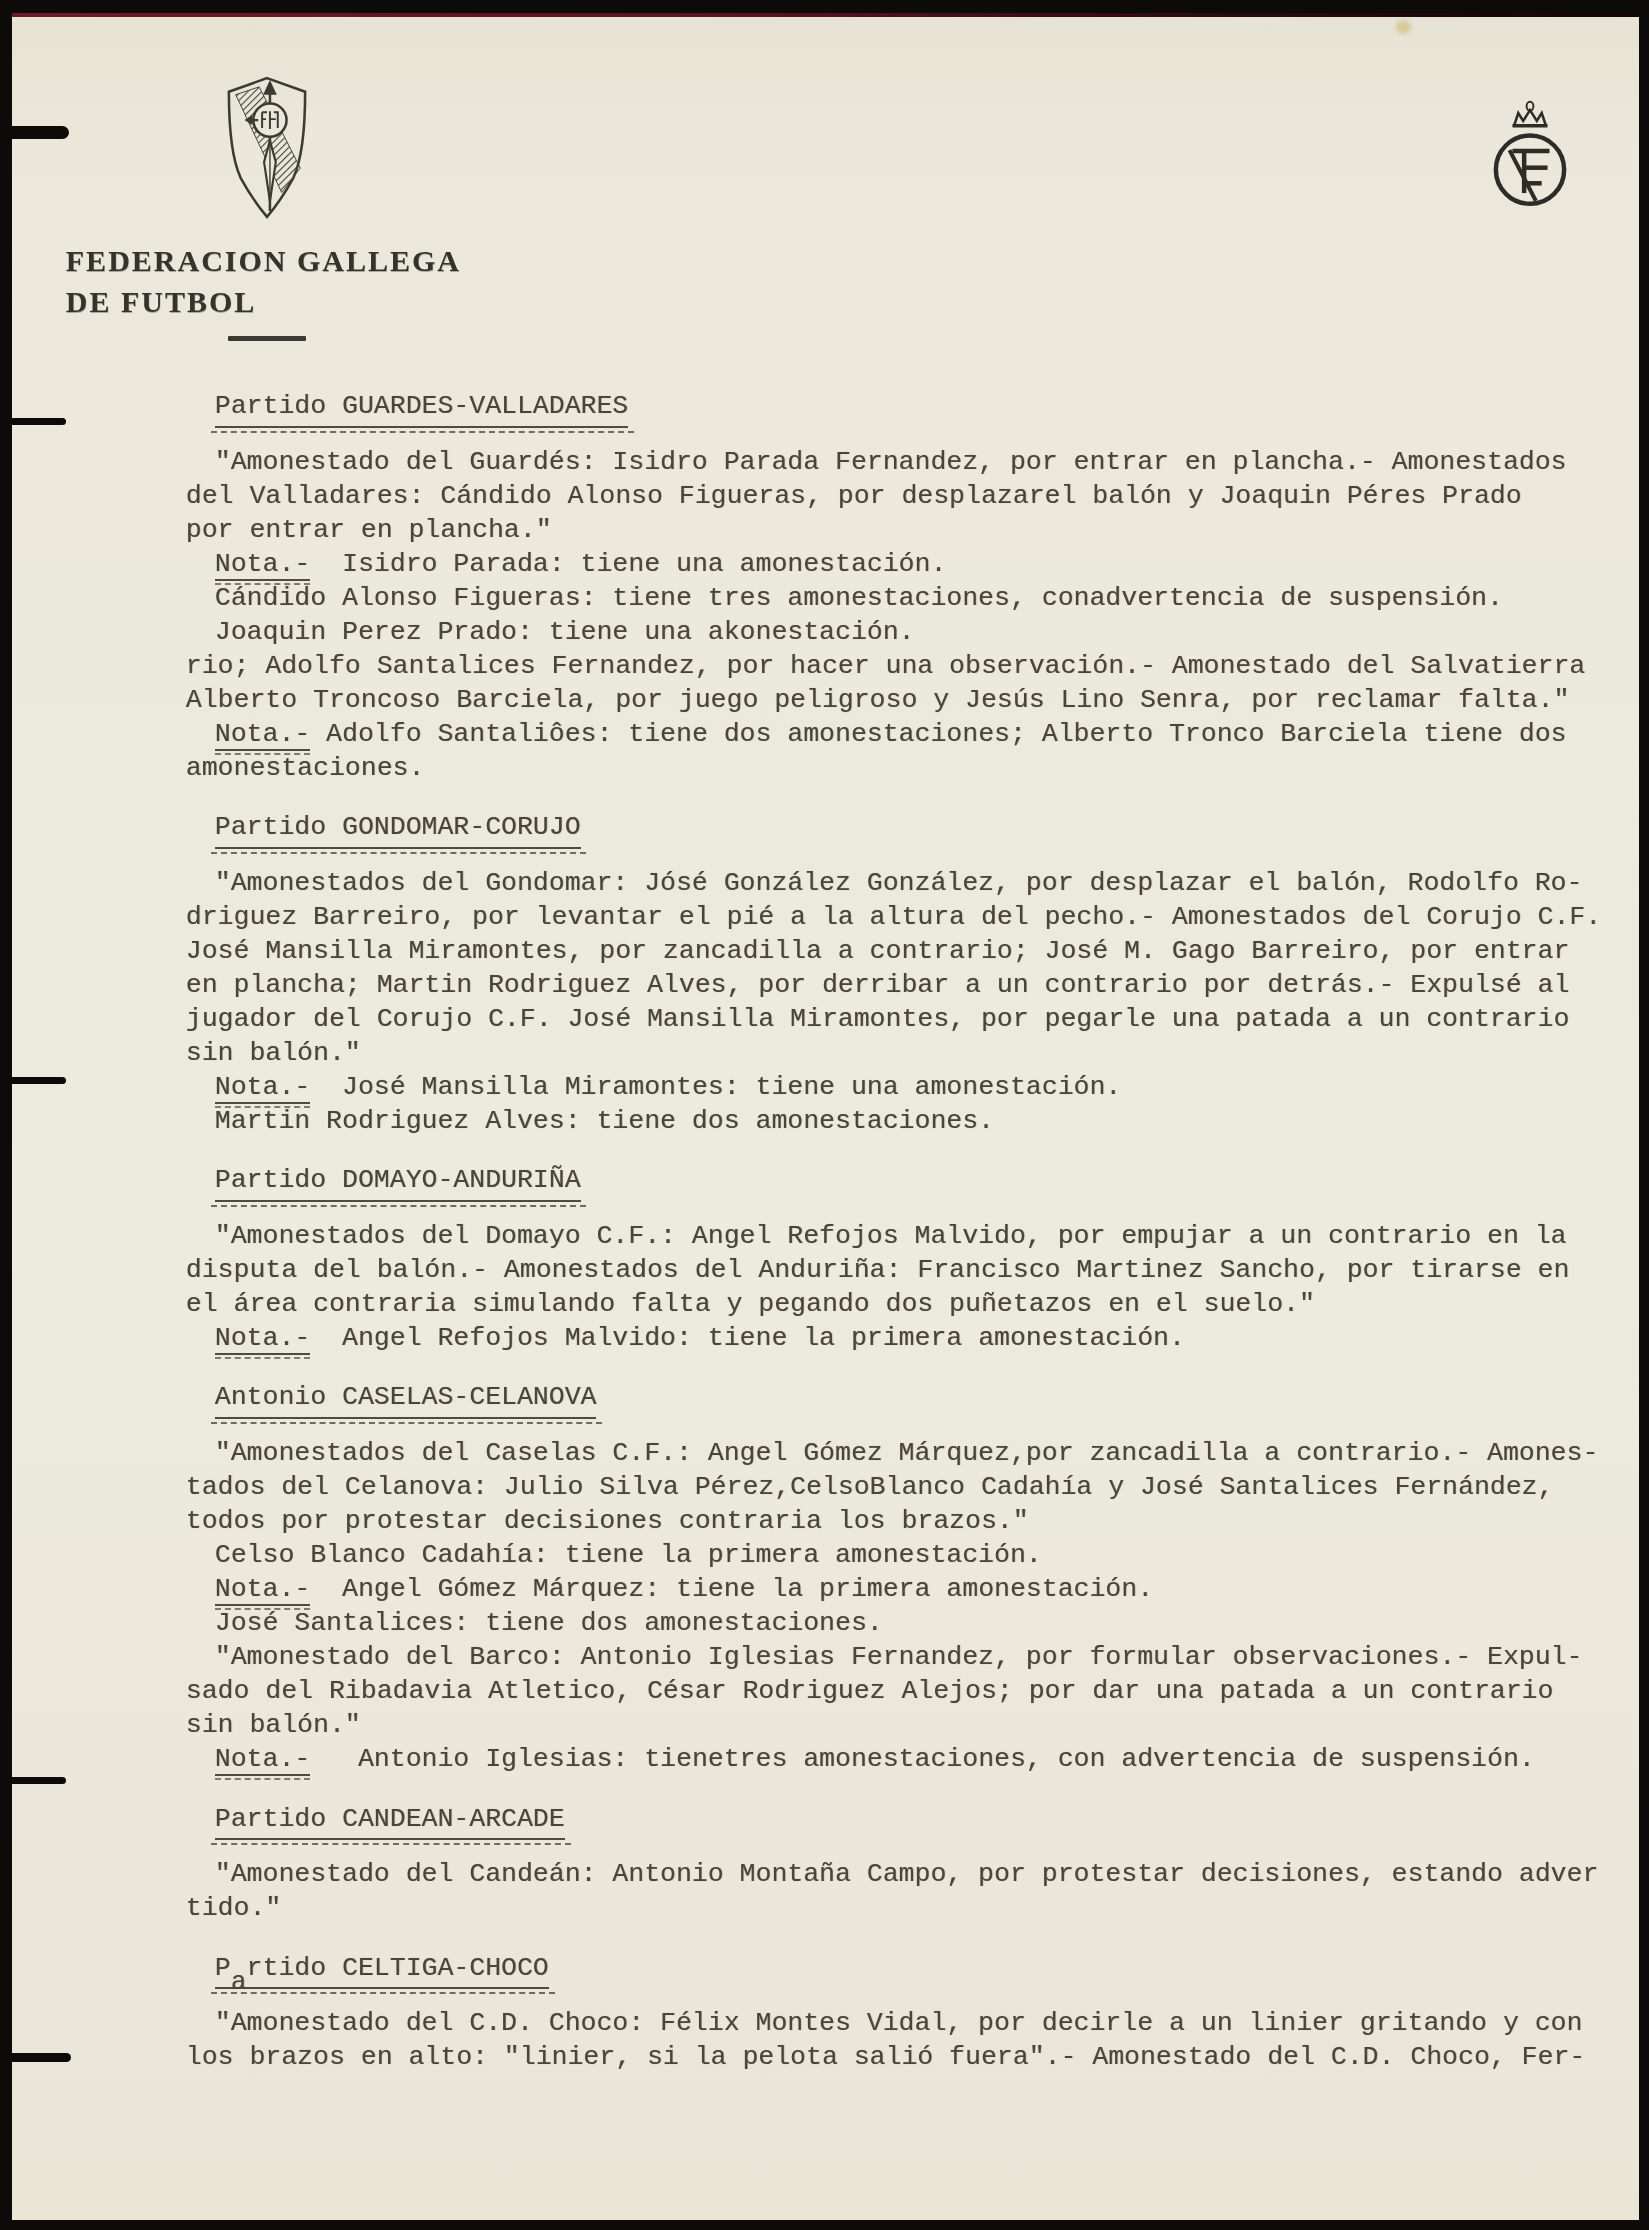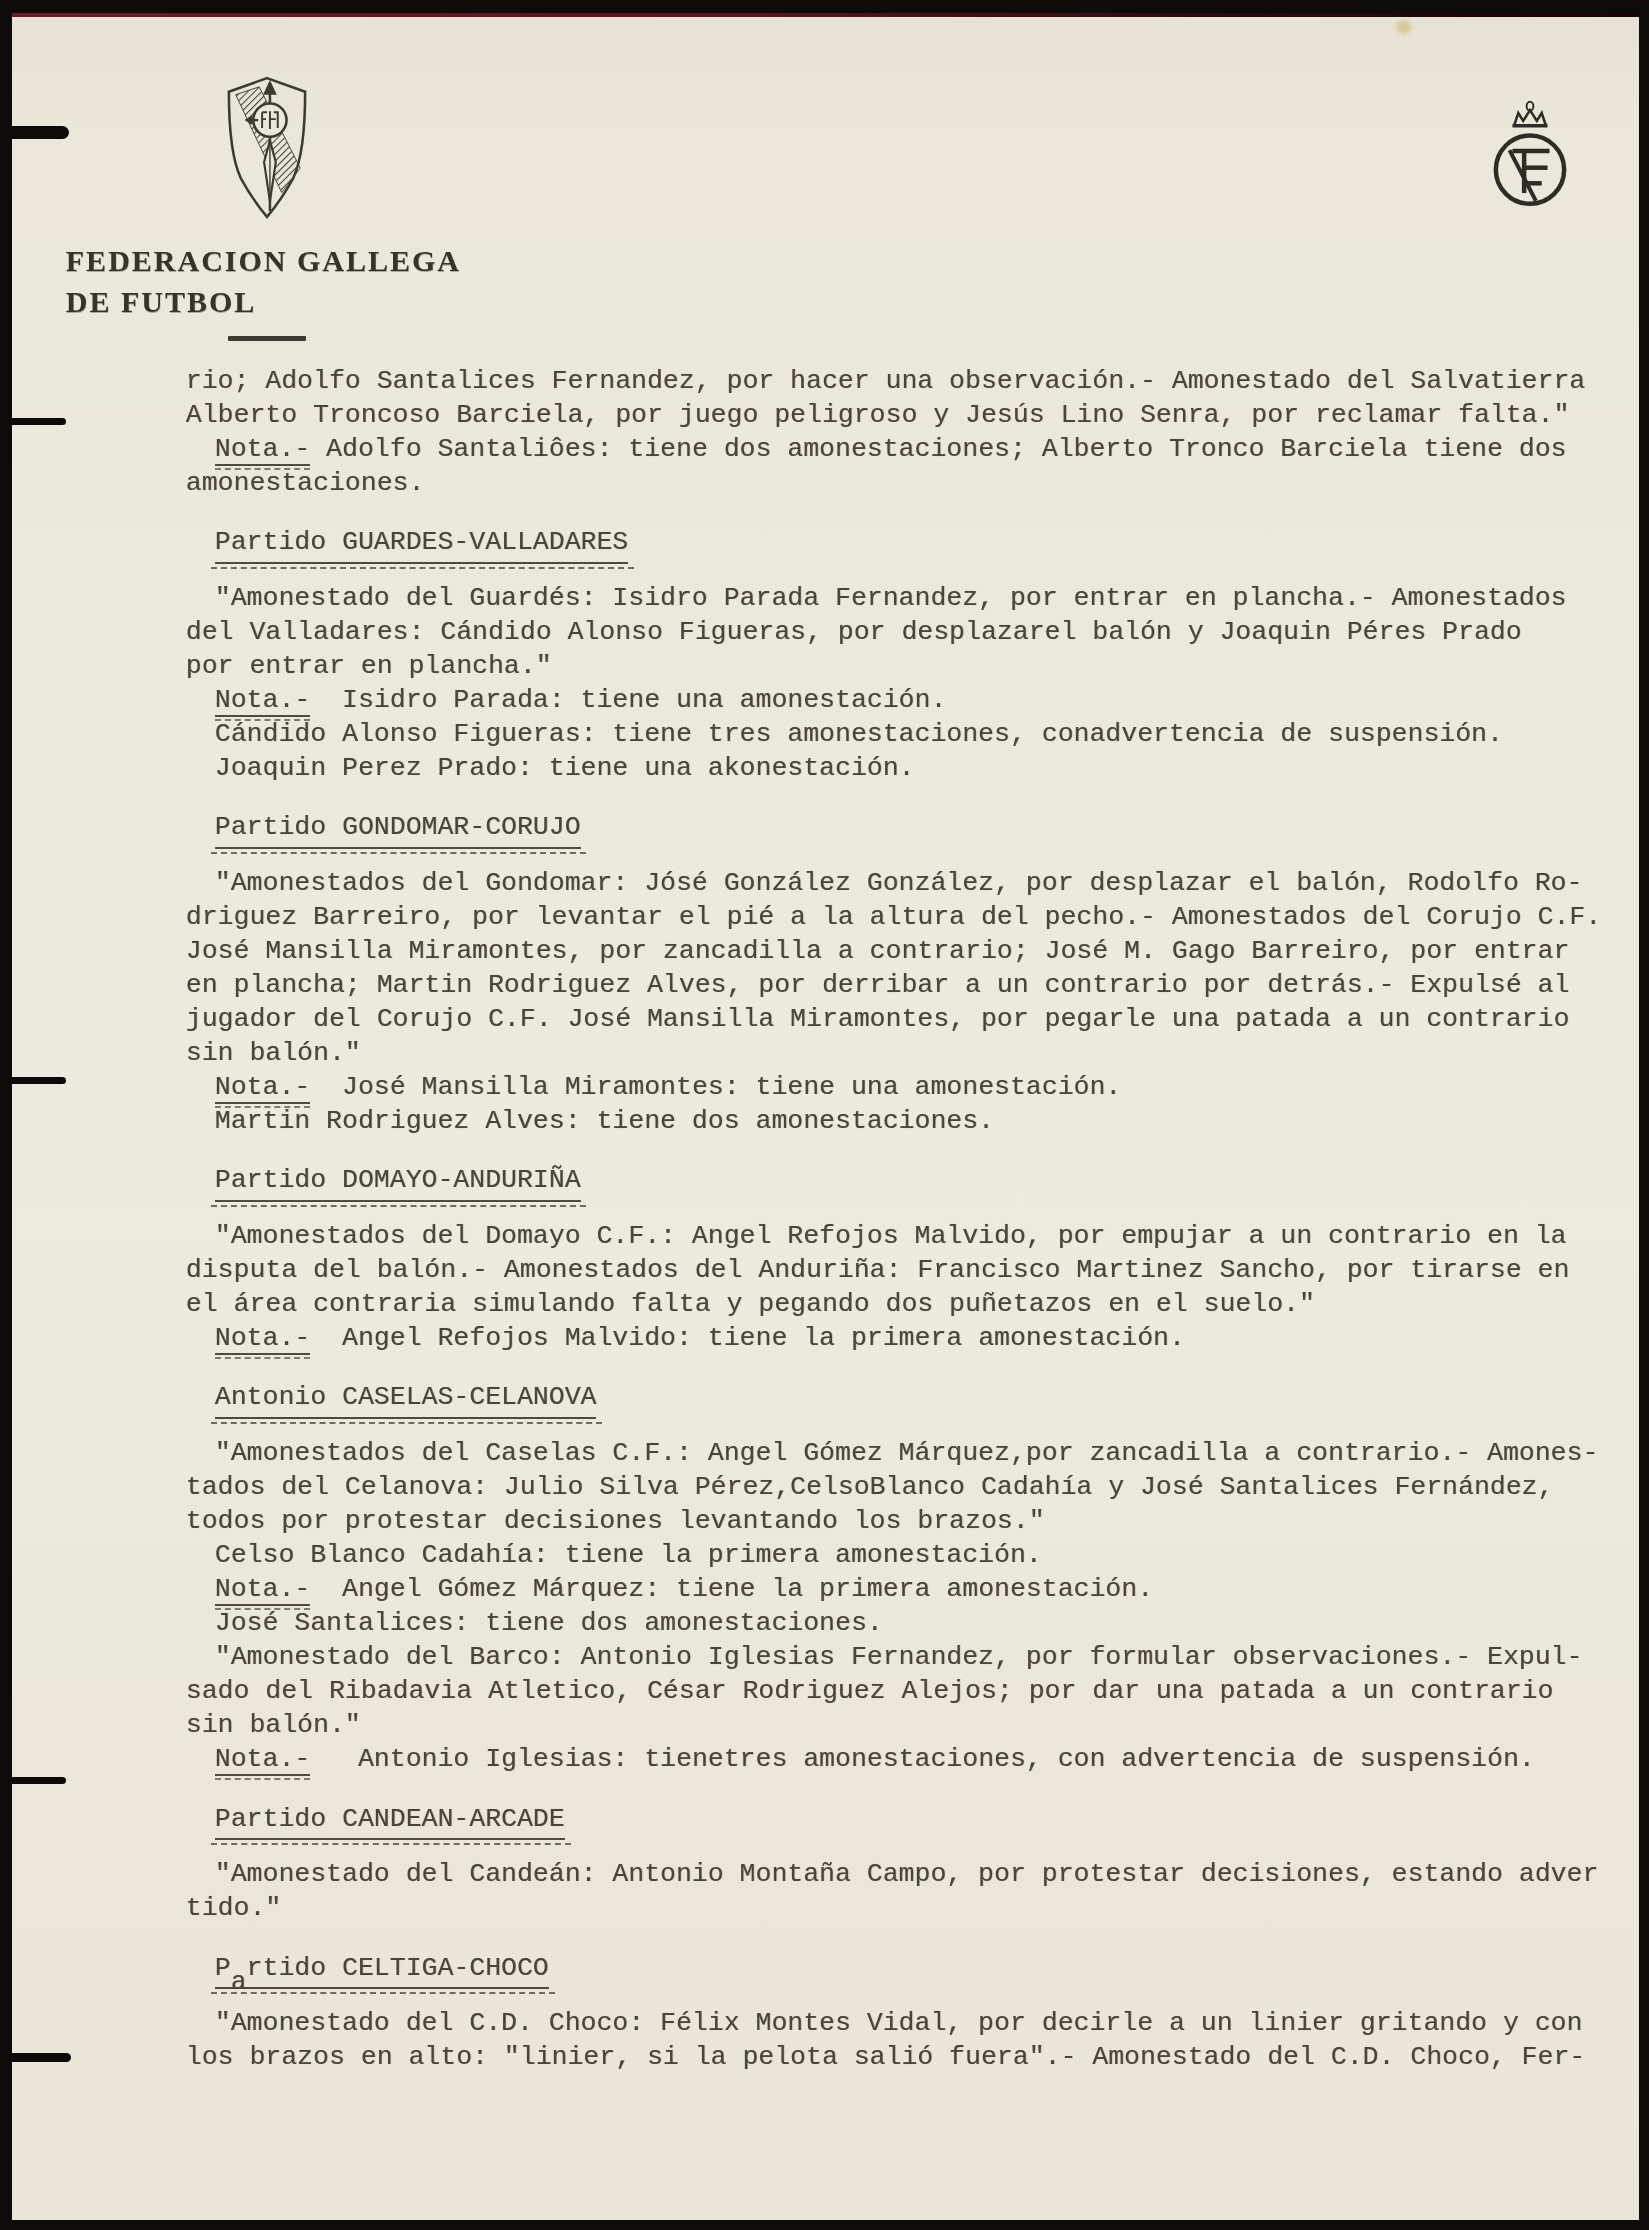--- a/index.html
+++ b/index.html
@@ -131,33 +131,33 @@
     <circle cx="41" cy="72" r="35" fill="none" stroke="#2e2c26" stroke-width="4.6"></circle>
     <path d="M23 53 H61" fill="none" stroke="#2e2c26" stroke-width="4.6"></path>
     <path d="M35 53 V96" fill="none" stroke="#2e2c26" stroke-width="4.6"></path>
     <path d="M35 70 H59" fill="none" stroke="#2e2c26" stroke-width="4.6"></path>
     <path d="M35 86 H53" fill="none" stroke="#2e2c26" stroke-width="4.6"></path>
     <path d="M20 52 L47 104" fill="none" stroke="#2e2c26" stroke-width="4.2"></path>
   </svg>
 
   <main class="doc-body">
       <section>
-        <div class="line">rio; Adolfo Santalices Fernandez, por hacer una observación.- Amonestado del Salvatierra</div>
-        <div class="line">Alberto Troncoso Barciela, por juego peligroso y Jesús Lino Senra, por reclamar falta."</div>
-        <div class="line indent"><span class="nota">Nota.-</span> Adolfo Santaliôes: tiene dos amonestaciones; Alberto Tronco Barciela tiene dos</div>
-        <div class="line">amonestaciones.</div>
-      </section>
-      <section>
         <h3 class="partido"><span class="h-underline">Partido GUARDES-VALLADARES</span></h3>
         <div class="line indent">"Amonestado del Guardés: Isidro Parada Fernandez, por entrar en plancha.- Amonestados</div>
         <div class="line">del Valladares: Cándido Alonso Figueras, por desplazarel balón y Joaquin Péres Prado</div>
         <div class="line">por entrar en plancha."</div>
         <div class="line indent"><span class="nota">Nota.-</span>  Isidro Parada: tiene una amonestación.</div>
         <div class="line indent">Cándido Alonso Figueras: tiene tres amonestaciones, conadvertencia de suspensión.</div>
         <div class="line indent">Joaquin Perez Prado: tiene una akonestación.</div>
+      </section>
+      <section>
+        <div class="line">rio; Adolfo Santalices Fernandez, por hacer una observación.- Amonestado del Salvatierra</div>
+        <div class="line">Alberto Troncoso Barciela, por juego peligroso y Jesús Lino Senra, por reclamar falta."</div>
+        <div class="line indent"><span class="nota">Nota.-</span> Adolfo Santaliôes: tiene dos amonestaciones; Alberto Tronco Barciela tiene dos</div>
+        <div class="line">amonestaciones.</div>
       </section>
       <section>
         <h3 class="partido"><span class="h-underline">Partido GONDOMAR-CORUJO</span></h3>
         <div class="line indent">"Amonestados del Gondomar: Jósé González González, por desplazar el balón, Rodolfo Ro-</div>
         <div class="line">driguez Barreiro, por levantar el pié a la altura del pecho.- Amonestados del Corujo C.F.</div>
         <div class="line">José Mansilla Miramontes, por zancadilla a contrario; José M. Gago Barreiro, por entrar</div>
         <div class="line">en plancha; Martin Rodriguez Alves, por derribar a un contrario por detrás.- Expulsé al</div>
         <div class="line">jugador del Corujo C.F. José Mansilla Miramontes, por pegarle una patada a un contrario</div>
         <div class="line">sin balón."</div>
         <div class="line indent"><span class="nota">Nota.-</span>  José Mansilla Miramontes: tiene una amonestación.</div>
@@ -167,21 +167,21 @@
         <h3 class="partido"><span class="h-underline">Partido DOMAYO-ANDURIÑA</span></h3>
         <div class="line indent">"Amonestados del Domayo C.F.: Angel Refojos Malvido, por empujar a un contrario en la</div>
         <div class="line">disputa del balón.- Amonestados del Anduriña: Francisco Martinez Sancho, por tirarse en</div>
         <div class="line">el área contraria simulando falta y pegando dos puñetazos en el suelo."</div>
         <div class="line indent"><span class="nota">Nota.-</span>  Angel Refojos Malvido: tiene la primera amonestación.</div>
       </section>
       <section>
         <h3 class="partido"><span class="h-underline">Antonio CASELAS-CELANOVA</span></h3>
         <div class="line indent">"Amonestados del Caselas C.F.: Angel Gómez Márquez,por zancadilla a contrario.- Amones-</div>
         <div class="line">tados del Celanova: Julio Silva Pérez,CelsoBlanco Cadahía y José Santalices Fernández,</div>
-        <div class="line">todos por protestar decisiones levantando los brazos."</div>
+        <div class="line">todos por protestar decisiones contraria los brazos."</div>
         <div class="line indent">Celso Blanco Cadahía: tiene la primera amonestación.</div>
         <div class="line indent"><span class="nota">Nota.-</span>  Angel Gómez Márquez: tiene la primera amonestación.</div>
         <div class="line indent">José Santalices: tiene dos amonestaciones.</div>
       </section>
       <section>
         <div class="line indent">"Amonestado del Barco: Antonio Iglesias Fernandez, por formular observaciones.- Expul-</div>
         <div class="line">sado del Ribadavia Atletico, César Rodriguez Alejos; por dar una patada a un contrario</div>
         <div class="line">sin balón."</div>
         <div class="line indent"><span class="nota">Nota.-</span>   Antonio Iglesias: tienetres amonestaciones, con advertencia de suspensión.</div>
       </section>

